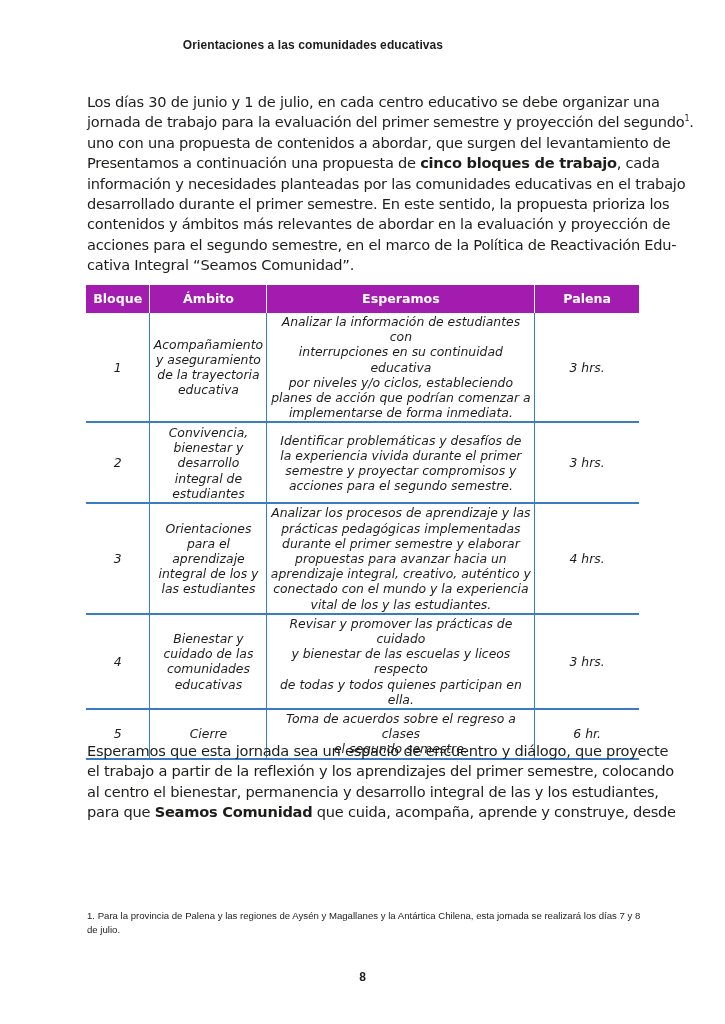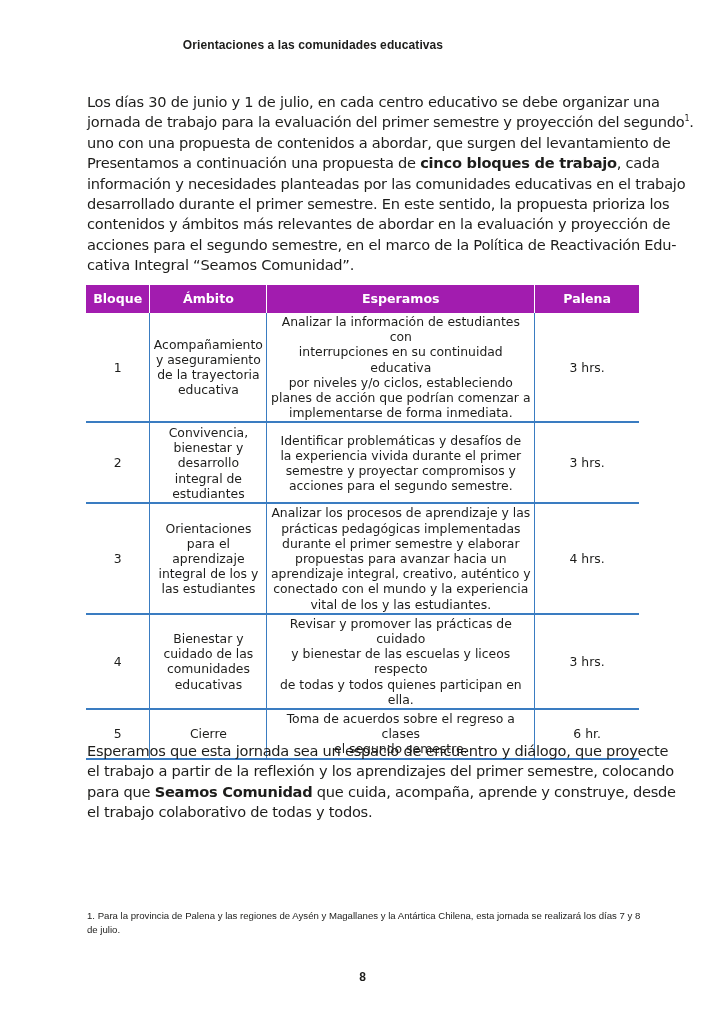--- a/index.html
+++ b/index.html
@@ -9,21 +9,21 @@
     .para b { font-weight: bold; }
     .para sup { font-size: 8px; vertical-align: super; line-height: 0; }
     .p1 { top: 92px; }
     .p2 { top: 741px; }
     .para .line { display: block; text-align: justify; text-align-last: justify; white-space: nowrap; overflow: visible; }
     .para .line.last { text-align-last: left; }
     table.blocks { position: absolute; top: 285px; left: 86px; width: 553px; border-collapse: collapse; font-size: 12.4px; line-height: 15.2px; color: #1d1d1b; }
     table.blocks th { background: #a21caf; color: #ffffff; font-weight: bold; font-size: 12.6px; height: 28px; padding: 0; text-align: center; border-left: 1px solid #ffffff; border-right: 1px solid #ffffff; }
     table.blocks th:first-child { border-left: none; }
     table.blocks th:last-child { border-right: none; }
-    table.blocks td { text-align: center; vertical-align: middle; padding: 1px 3px; border-left: 1px solid #3a7cc1; border-bottom: 2px solid #3a7cc1; }
+    table.blocks td { text-align: center; vertical-align: middle; padding: 1px 3px; border-left: 1px solid #3a7cc1; border-bottom: 2px solid #3a7cc1; font-style: italic; }
     table.blocks td:first-child { border-left: none; }
     .col-bloque { width: 63px; }
     .col-ambito { width: 108px; }
     .col-objetivo { width: 265px; }
     .col-tiempo { width: 103px; }
     .r1 td { height: 77px; }
     .r2 td { height: 77px; }
     .r3 td { height: 106px; }
     .r4 td { height: 62px; }
     .r5 td { height: 45px; }
@@ -86,19 +86,19 @@
         <td>Cierre</td>
         <td>Toma de acuerdos sobre el regreso a clases<br>el segundo semestre.</td>
         <td>6 hr.</td>
       </tr>
     </tbody>
 </table>
 
 <div class="para p2" id="closing">
     <span class="line"><span>Esperamos que esta jornada sea un espacio de encuentro y diálogo, que proyecte</span></span>
     <span class="line"><span>el trabajo a partir de la reflexión y los aprendizajes del primer semestre, colocando</span></span>
+    <span class="line"><span>al centro el bienestar, permanencia y desarrollo integral de las y los estudiantes,</span></span>
     <span class="line"><span>para que </span><b>Seamos Comunidad</b><span> que cuida, acompaña, aprende y construye, desde</span></span>
-    <span class="line last"><span>el trabajo colaborativo de todas y todos.</span></span>
   </div>
 
 <div class="footnote">1. Para la provincia de Palena y las regiones de Aysén y Magallanes y la Antártica Chilena, esta jornada se realizará los días 7 y 8 de julio.</div>
 
 <div class="page-number">8</div>
 
 </body></html>

